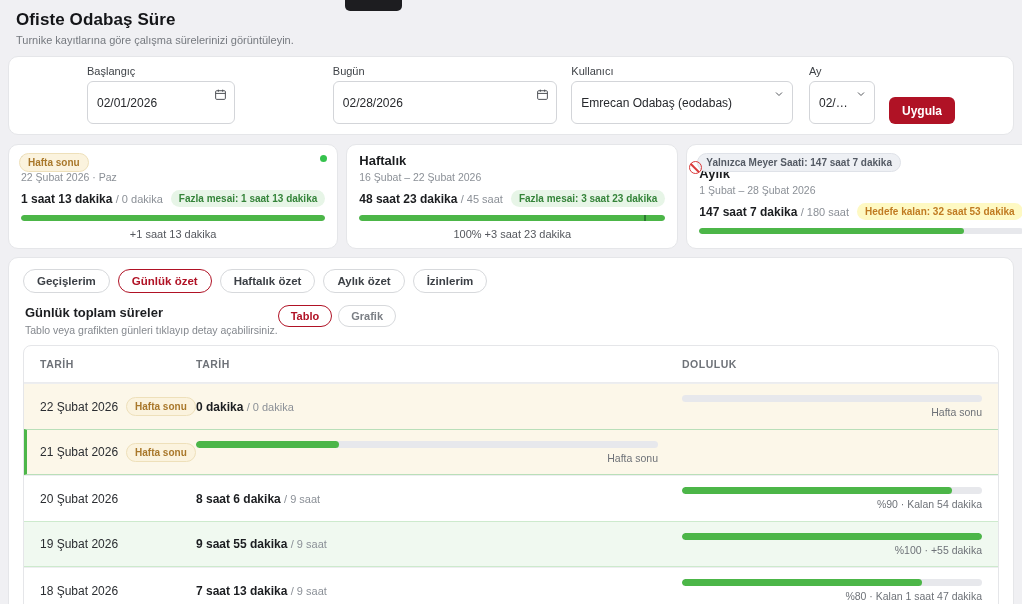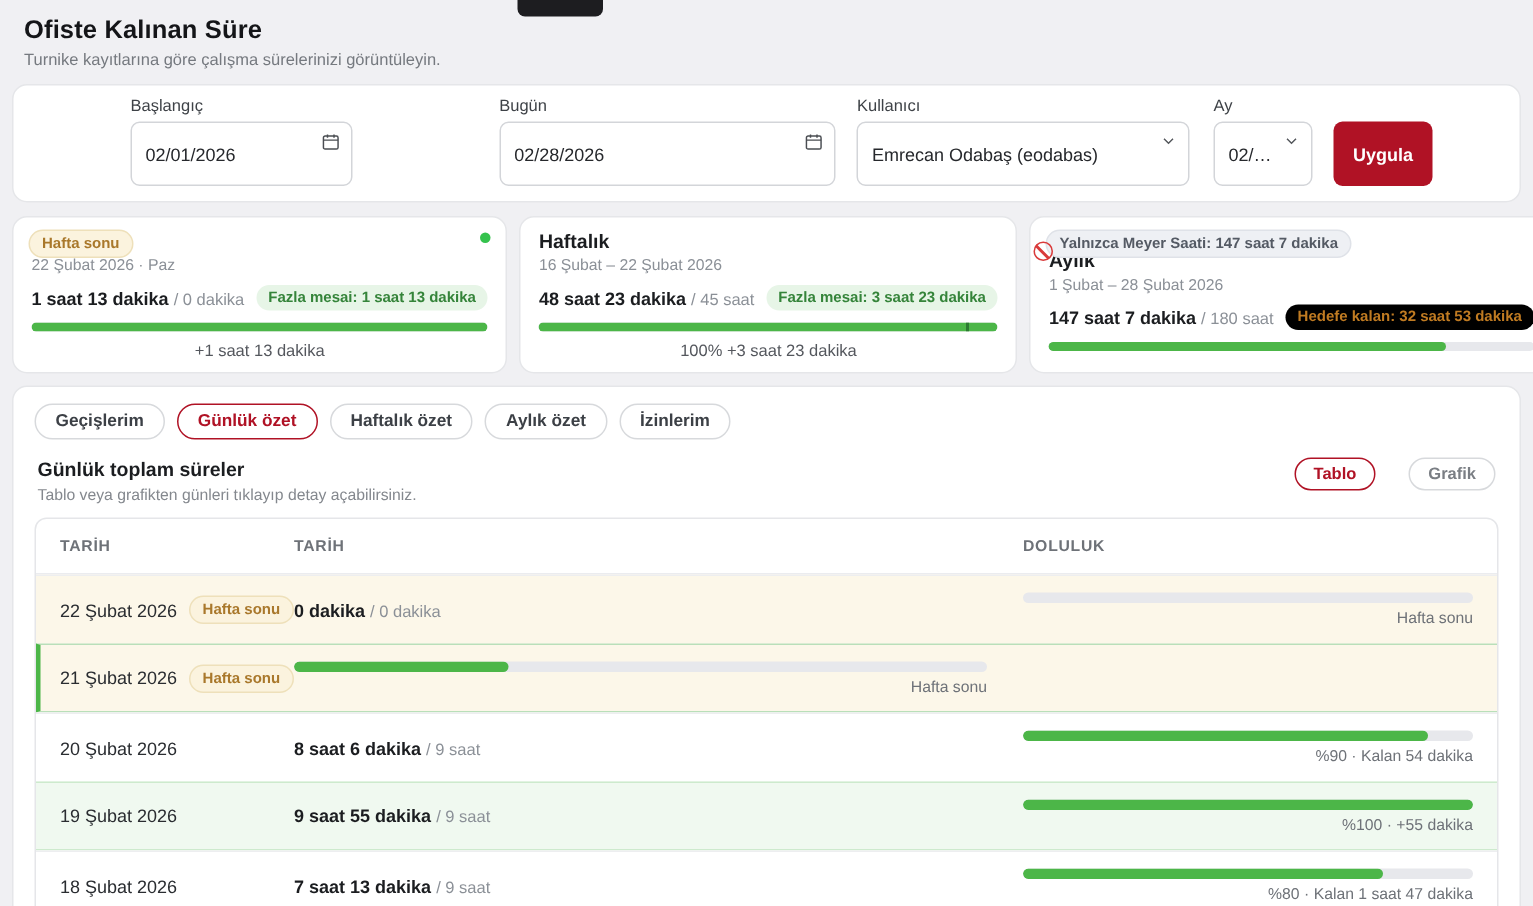--- a/index.html
+++ b/index.html
@@ -23,58 +23,58 @@
   .inputbox{position:relative;height:43px;border:1px solid #d3d5d9;border-radius:6px;background:#fff;
     display:flex;align-items:center;padding:0 26px 0 9px;font-size:12px;color:#26282c}
   .inputbox input{border:0;outline:0;width:100%;font:inherit;color:inherit;background:transparent}
   .inputbox .icn{position:absolute;right:7px;top:6px;line-height:0}
   .selectbox{cursor:pointer}
   .selectbox .val{overflow:hidden;white-space:nowrap;text-overflow:ellipsis}
   .f-start{width:158px;margin-right:88px}
   .f-end{width:240px}
   .f-user{width:237px;margin-left:4px}
   .f-month{width:66px;margin-left:6px}
-  .apply-btn{height:43px;padding:0 13px;margin-left:4px;border:0;border-radius:6px;background:#b01225;color:#fff;
+  .apply-btn{height:27px;padding:0 13px;margin-left:4px;border:0;border-radius:6px;background:#b01225;color:#fff;
     font-size:12px;font-weight:700;font-family:inherit;cursor:pointer}
 
   
   .cards{display:grid;grid-template-columns:1fr 1fr 1fr;gap:8px;margin:9px 8px 0}
   .card{position:relative;background:#fff;border:1px solid #e5e6e9;border-radius:10px;padding:8px 12px;min-height:88px}
   .corner-l{position:absolute;left:10px;top:8px}
   .corner-r{position:absolute;right:10px;top:8px}
   .c-head{text-align:left}
   .c-head h3{font-size:13px;font-weight:700;color:#1b1d20}
   .c-head p{font-size:10.5px;color:#8b9097;margin-top:3px}
   .c-row{display:flex;justify-content:space-between;align-items:center;margin-top:7px;gap:8px}
   .c-val{font-size:12px;white-space:nowrap}
   .c-val b{font-weight:700;color:#1b1d20}
   .muted{color:#8b9097;font-size:11px}
   .pill{display:inline-block;font-size:10px;font-weight:700;padding:2px 8px;border-radius:10px;white-space:nowrap;line-height:1.3}
   .pill.weekend{background:#fbf3de;color:#a9782b;border:1px solid #eee0ba}
   .pill.green{background:#e7f5e7;color:#35843a}
-  .pill.orange{background:#000000;color:#c07b22}
+  .pill.orange{background:#fef9c3;color:#c07b22}
   .pill.slate{background:#eef0f4;color:#545a64;border:1px solid #dfe2e8}
   .bar{position:relative;height:6px;border-radius:4px;background:#e7e8ec;overflow:hidden;margin-top:8px}
   .bar .fill{height:100%;border-radius:4px;background:#4cb648;width:0}
   .bar .marker{position:absolute;top:0;bottom:0;width:2px;background:#2c7a31}
   .c-foot{text-align:center;font-size:11px;color:#54575d;margin-top:7px}
   .dot{display:block;width:7px;height:7px;border-radius:50%;background:#35c24d;margin-top:2px}
   .no-icon{display:block;width:13px;height:13px;border:1.5px solid #d93a3a;border-radius:50%;position:relative}
   .no-icon::after{content:"";position:absolute;left:-1px;top:4.5px;width:12px;height:1.5px;background:#d93a3a;transform:rotate(45deg)}
 
   
   .panel{margin:8px;background:#fff;border:1px solid #e5e6e9;border-radius:10px;padding:11px 14px;height:430px}
   .tabs{display:flex;gap:8px;margin-bottom:12px}
   .tab{padding:5px 13px;border-radius:16px;border:1px solid #d7d9dc;background:#fff;font-size:11.5px;font-weight:700;
     color:#3c4046;font-family:inherit;cursor:pointer}
   .tab.active{color:#b01225;border-color:#b01225}
-  .section-head{display:flex;justify-content:space-between;align-items:flex-start;margin:12px 2px 9px}
+  .section-head{display:flex;justify-content:flex-start;align-items:flex-start;margin:12px 2px 9px}
   .section-head h2{font-size:13px;font-weight:700;color:#1b1d20}
   .section-head .sub{font-size:10.5px;color:#84888e;margin-top:4px}
-  .view-toggle{display:flex;gap:22px;align-items:center}
+  .view-toggle{display:flex;gap:6px;align-items:center}
   .toggle{padding:4px 12px;border-radius:14px;border:1px solid #d7d9dc;background:#fff;font-size:11px;font-weight:700;
     color:#7a7e84;font-family:inherit;cursor:pointer}
   .toggle.active{color:#b01225;border-color:#b01225}
 
   
   .table{border:1px solid #e5e6e9;border-radius:8px;overflow:hidden;background:#fff}
   .thead,.trow{display:grid;grid-template-columns:132px 1fr 300px;column-gap:24px;padding:0 16px;align-items:center}
   .thead{height:37px;font-size:10.5px;font-weight:700;letter-spacing:.5px;color:#6e7278;border-bottom:1px solid #ebecef}
   .trow{min-height:46px;border-top:1px solid #edeef0;cursor:pointer;background:#fff}
   .trow:first-of-type{border-top:0}
@@ -87,21 +87,21 @@
   .td-dol{display:flex;flex-direction:column;gap:4px;padding:7px 0}
   .td-dol .bar{margin-top:0;height:7px}
   .note{font-size:10.5px;color:#6e7278;text-align:right}
 </style>
 </head>
 <body>
 
 <div class="top-artifact"></div>
 
 <header class="page-header">
-  <h1>Ofiste Kalınan Süre</h1>
+  <h1>Ofiste Odabaş Süre</h1>
   <p>Turnike kayıtlarına göre çalışma sürelerinizi görüntüleyin.</p>
 </header>
 
 <section class="filter-card">
   <div class="field f-start">
     <label>Başlangıç</label>
     <div class="inputbox">
       <input value="02/01/2026" style="">
       <span class="icn">
         <svg viewBox="0 0 24 24" width="13" height="13" fill="none" stroke="#4a4d52" stroke-width="1.8">

